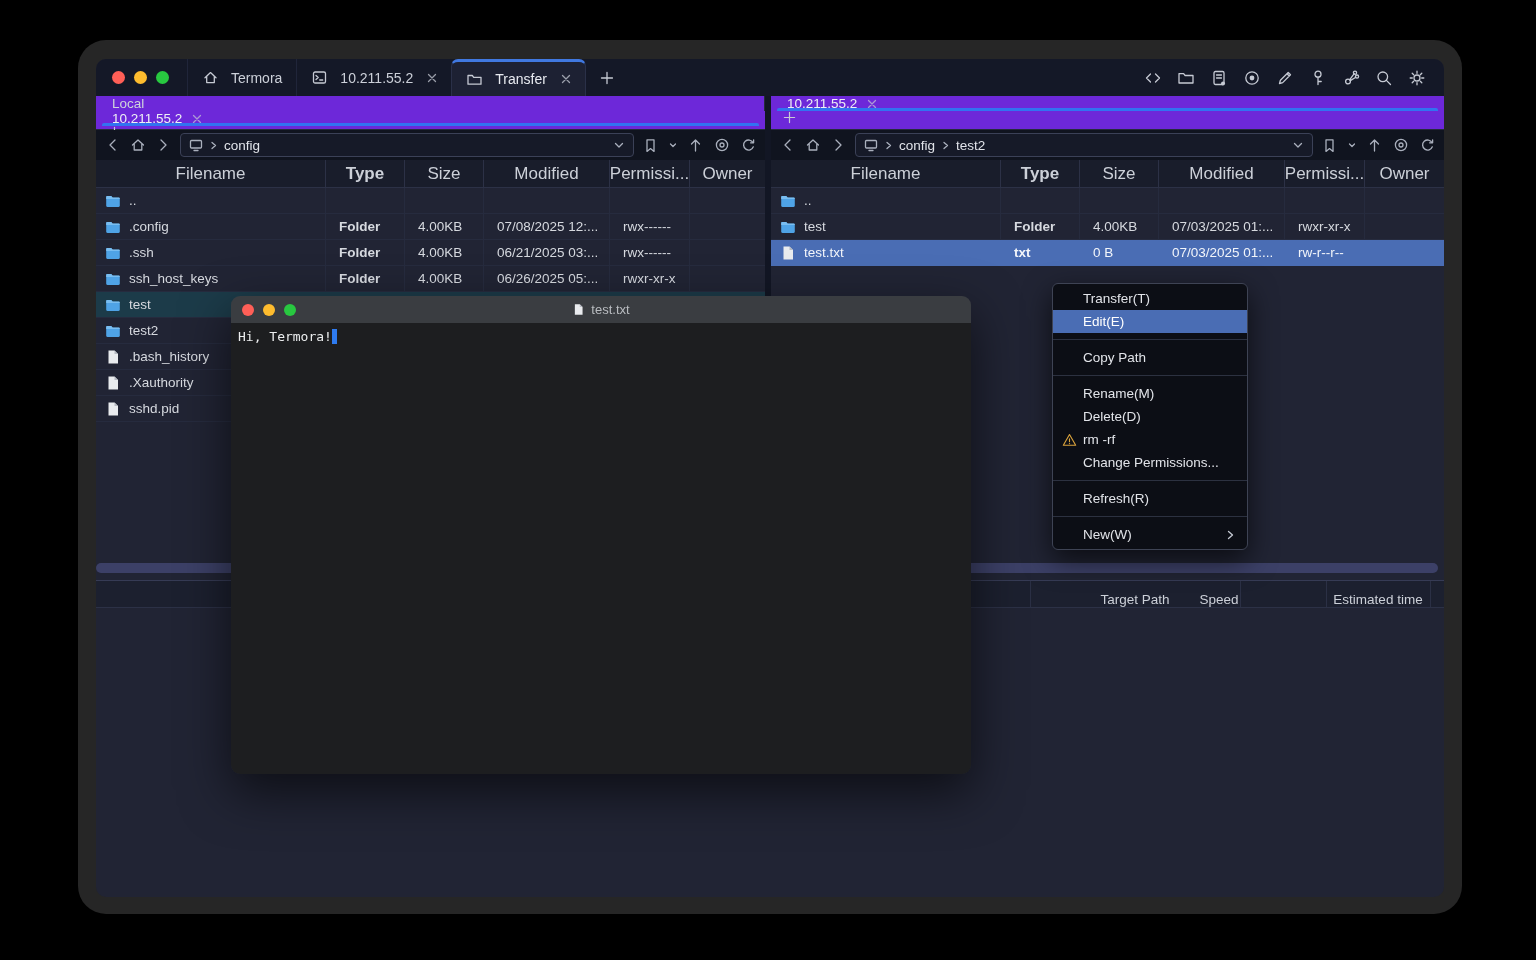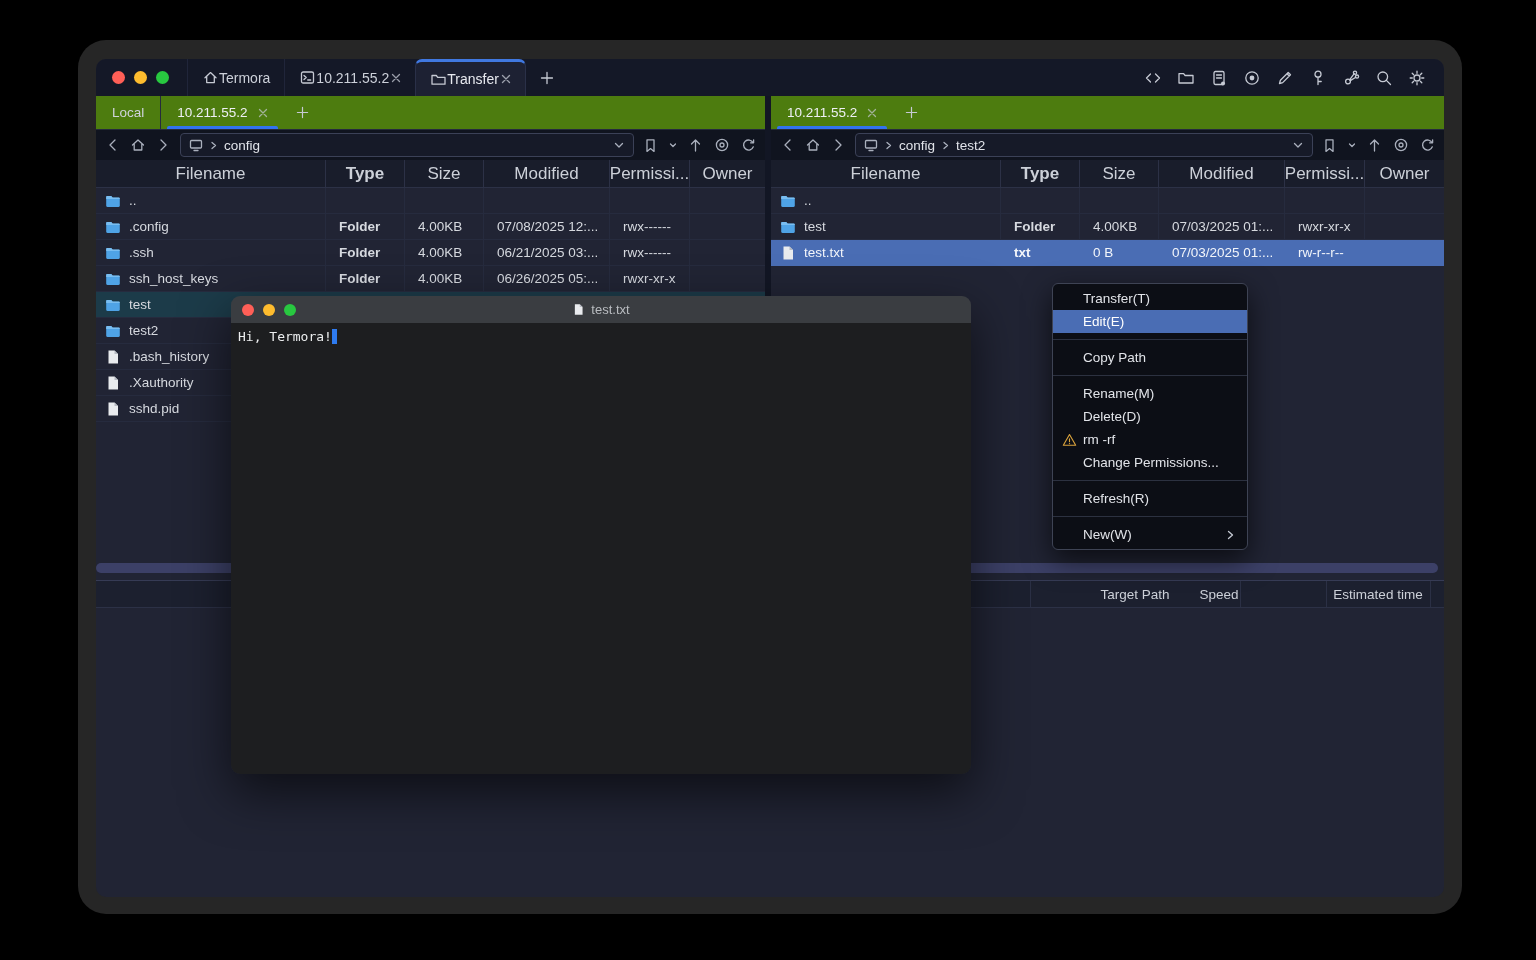--- a/index.html
+++ b/index.html
@@ -6,37 +6,37 @@
   html,body { width:1536px; height:960px; background:#000; font-family:"Liberation Sans", sans-serif; overflow:hidden; }
   body { position:relative; }
 
   .frame { position:absolute; left:78px; top:40px; width:1384px; height:874px; background:#262626; border-radius:28px; }
   .app { position:absolute; left:96px; top:59px; width:1348px; height:838px; background:#212434; border-radius:10px; overflow:hidden; }
 
   
   .titlebar { position:absolute; left:0; top:0; right:0; height:37px; background:#141827; display:flex; align-items:stretch; }
   .tl-group { display:flex; align-items:center; gap:9px; padding:0 18px 0 16px; }
   .tl { width:13px; height:13px; border-radius:50%; }
-  .app-tab { display:flex; align-items:center; gap:0; padding:0 14px; color:#ccd0d9; font-size:14px; border-left:1px solid #20253a; }
+  .app-tab { display:flex; align-items:center; gap:12px; padding:0 14px; color:#ccd0d9; font-size:14px; border-left:1px solid #20253a; }
   .app-tab:first-of-type { border-left:none; }
   .app-tab.active { background:#1d2133; border-top:3px solid #4078e0; border-radius:7px 7px 0 0; border-left:1px solid #2a3048; border-right:1px solid #2a3048; color:#e8eaf0; }
   .icbtn { display:flex; align-items:center; justify-content:center; cursor:default; }
   .tab-x { margin-left:2px; opacity:.75; }
   .plus-btn { display:flex; align-items:center; padding:0 14px; }
   .tb-icons { margin-left:auto; display:flex; align-items:center; gap:15px; padding-right:18px; }
   svg.ic { stroke:#c6cad4; fill:none; stroke-width:1.3; stroke-linecap:round; stroke-linejoin:round; }
   svg.ic.dim { stroke:#aab0bd; }
 
   
   .panel { position:absolute; top:37px; height:467px; overflow:hidden; }
   .panel-left { left:0; width:669px; }
   .panel-right { left:675px; width:673px; }
   .v-divider { position:absolute; top:37px; left:669px; width:6px; height:467px; background:#121624; }
 
-  .tabstrip { position:absolute; top:0; left:0; right:0; height:34px; background:#4d7c0f; border-bottom:1px solid #262b3d; display:flex; align-items:stretch; }
+  .tabstrip { position:absolute; top:0; left:0; right:0; height:34px; background:#6d28d9; border-bottom:1px solid #262b3d; display:flex; align-items:stretch;flex-direction:column; }
   .ptab { display:flex; align-items:center; gap:8px; padding:0 16px; font-size:13.5px; color:#cfd3db; position:relative; }
   .ptab.plain { border-right:1px solid #262b3d; }
   .ptab.active { color:#eef0f5; }
   .ptab.active::after { content:""; position:absolute; left:6px; right:6px; bottom:0; height:3px; background:#3273f1; border-radius:2px 2px 0 0; }
   .ptab .tab-x { opacity:.7; }
   .ptab-plus { display:flex; align-items:center; padding:0 12px; }
 
   .toolbar { position:absolute; top:34px; left:0; right:0; height:30px; background:#10141f; display:flex; align-items:center; padding:0 9px; gap:9px; }
   .pathbox { flex:1; height:24px; border:1px solid #3b4157; border-radius:4px; background:#161a28; display:flex; align-items:center; padding:0 8px; gap:6px; color:#e0e3e9; font-size:13.5px; }
   .pathbox .seg { white-space:nowrap; }
@@ -57,21 +57,21 @@
   .frow.sel-unfocused { background:#1c3b49; }
   .frow.sel-unfocused .cell { border-right-color:transparent; }
   .frow.sel-focused { background:#4a6db4; color:#f2f5fa; border-bottom-color:transparent; }
   .frow.sel-focused .cell { border-right-color:transparent; }
   .fico, .pico { width:16px; height:16px; flex:none; }
 
   
   .h-splitter { position:absolute; left:0; top:504px; width:1342px; height:10px; background:#3c4067; border-radius:5px; }
   .t-head { position:absolute; left:0; top:521px; right:0; height:28px; background:#1c202f; border-top:1px solid #363b55; border-bottom:1px solid #2c3146; font-size:13.5px; color:#ccd0d8; }
   .t-div { position:absolute; top:0; bottom:0; width:1px; background:#2b3045; }
-  .t-lab { position:absolute; top:0; bottom:0; display:flex; align-items:center; justify-content:center; }
+  .t-lab { position:absolute; top:0; bottom:0; display:flex; align-items:flex-end; justify-content:center; }
 
   
   .cmenu { position:absolute; left:956px; top:196px; width:196px; background:#0c0e15; border:1px solid #3e4354; border-radius:6px; padding:3px 0; box-shadow:0 10px 28px rgba(0,0,0,.65); z-index:30;margin-top:28px; }
   .mi { height:23px; display:flex; align-items:center; padding:0 12px 0 30px; font-size:13.5px; color:#e2e4e9; position:relative; }
   .mi.hl { background:#4a6db4; color:#fff; }
   .mi .mic { position:absolute; left:9px; top:50%; transform:translateY(-50%); display:flex; }
   .mi .sub { margin-left:auto; display:flex; }
   .msep { height:1px; background:#2c3140; margin:6px 0; }
 
   

